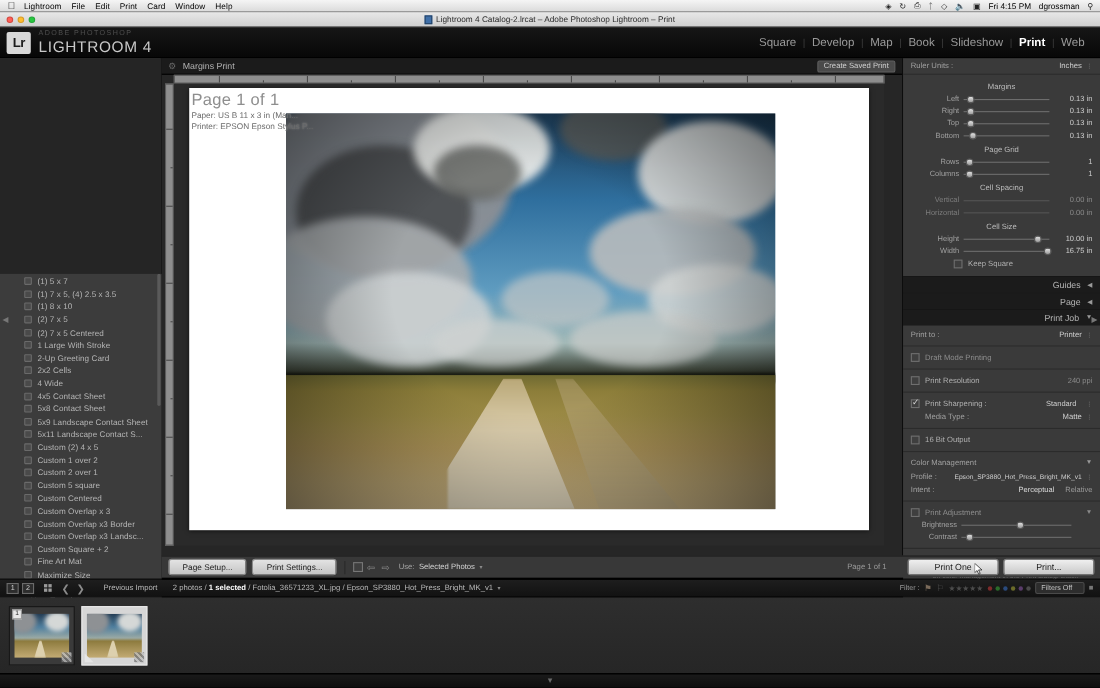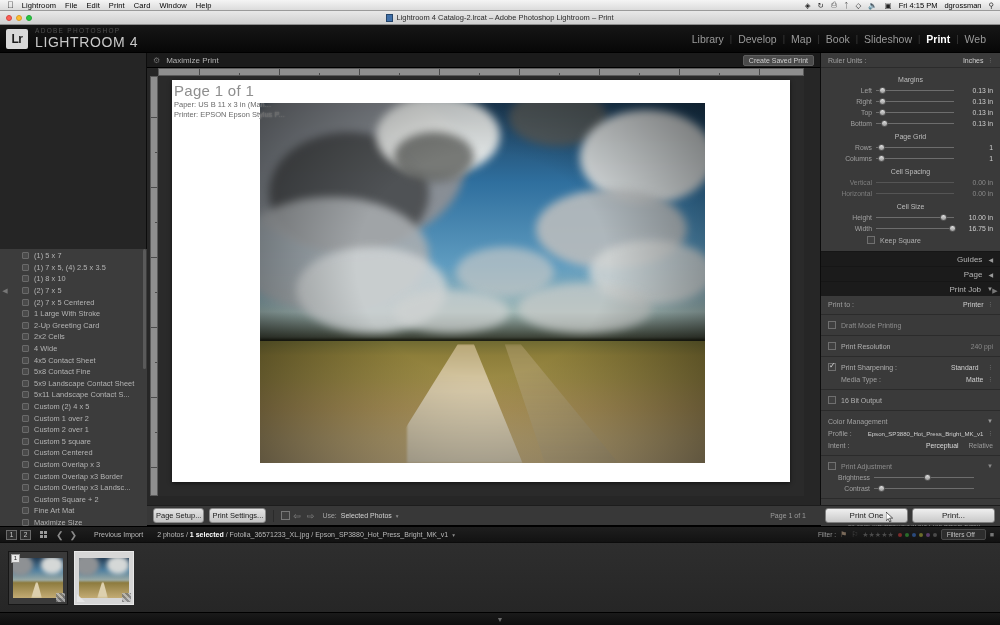--- a/index.html
+++ b/index.html
@@ -120,21 +120,21 @@
      background:linear-gradient(#a89765,#c9b890);
      clip-path:polygon(10% 0,22% 0,95% 100%,40% 100%);filter:blur(2px);opacity:.65;}
   .hz{position:absolute;left:0;right:0;top:65.5%;height:2.5%;background:#1b1d14;filter:blur(1px);}
   .vign{position:absolute;inset:0;
      background:radial-gradient(ellipse at 50% 45%,rgba(0,0,0,0) 40%,rgba(0,0,0,.55) 100%);}
 
   
   .c-tool{position:absolute;left:147px;top:505px;width:673px;height:20px;
     background:#383838;border-top:1px solid #1d1d1d;display:flex;align-items:center;padding:0 6px;}
   .btn{background:linear-gradient(#6a6a6a,#484848);border:1px solid #202020;
-    border-radius:3px;color:#e3e3e3;font-size:7.5px;padding:2px 2px;}
+    border-radius:3px;color:#e3e3e3;font-size:7.5px;padding:2px 12px;}
   .btn.light{background:linear-gradient(#e3e3e3,#c4c4c4);color:#1a1a1a;border-color:#8a8a8a;}
   .tool-sep{width:1px;height:12px;background:#2a2a2a;margin:0 7px;}
   .chk-sq{width:9px;height:9px;border:1px solid #777;background:#3f3f3f;}
   .arrw{color:#8b8b8b;font-size:9px;margin:0 3px;}
   .use-lbl{font-size:7px;color:#a5a5a5;margin-left:5px;}
   .use-val{font-size:7px;color:#d4d4d4;margin-left:4px;}
   .pg-of{font-size:7px;color:#9c9c9c;margin-left:auto;margin-right:8px;}
 
   
   .rp-row{display:flex;align-items:center;height:11px;font-size:7px;color:#a9a9a9;padding:0 7px;}
@@ -246,21 +246,21 @@
     </div>
   </div>
 
   <div class="idbar">
     <div class="lr-badge">Lr</div>
     <div class="lr-names">
       <div class="lr-sub">ADOBE PHOTOSHOP</div>
       <div class="lr-main">LIGHTROOM 4</div>
     </div>
     <div class="modules">
-      <span class="m">Library</span>
+      <span class="m">Square</span>
       <span class="sep">|</span>
       <span class="m">Develop</span>
       <span class="sep">|</span>
       <span class="m">Map</span>
       <span class="sep">|</span>
       <span class="m">Book</span>
       <span class="sep">|</span>
       <span class="m">Slideshow</span>
       <span class="sep">|</span>
       <span class="m act">Print</span>
@@ -308,21 +308,21 @@
       <div class="tpl">
           <span class="dot"></span>
           <span>4 Wide</span>
         </div>
       <div class="tpl">
           <span class="dot"></span>
           <span>4x5 Contact Sheet</span>
         </div>
       <div class="tpl">
           <span class="dot"></span>
-          <span>5x8 Contact Fine</span>
+          <span>5x8 Contact Sheet</span>
         </div>
       <div class="tpl">
           <span class="dot"></span>
           <span>5x9 Landscape Contact Sheet</span>
         </div>
       <div class="tpl">
           <span class="dot"></span>
           <span>5x11 Landscape Contact S...</span>
         </div>
       <div class="tpl">
@@ -383,21 +383,21 @@
         </div>
 
       <div class="tpl-scroll"></div>
     </div>
   </div>
   <div class="lcollapse">◀</div>
 
   <div class="center">
     <div class="c-top">
       <span class="gear">⚙</span>
-      <span>Maximize Print</span>
+      <span>Margins Print</span>
       <span class="csp-btn">Create Saved Print</span>
     </div>
   </div>
 
   <div class="ruler-h">
     <div class="tick" style="left:40px;top:0;width:1px;height:8px;"></div>
     <div class="tick" style="left:120px;top:0;width:1px;height:8px;"></div>
     <div class="tick" style="left:200px;top:0;width:1px;height:8px;"></div>
     <div class="tick" style="left:280px;top:0;width:1px;height:8px;"></div>
     <div class="tick" style="left:360px;top:0;width:1px;height:8px;"></div>

